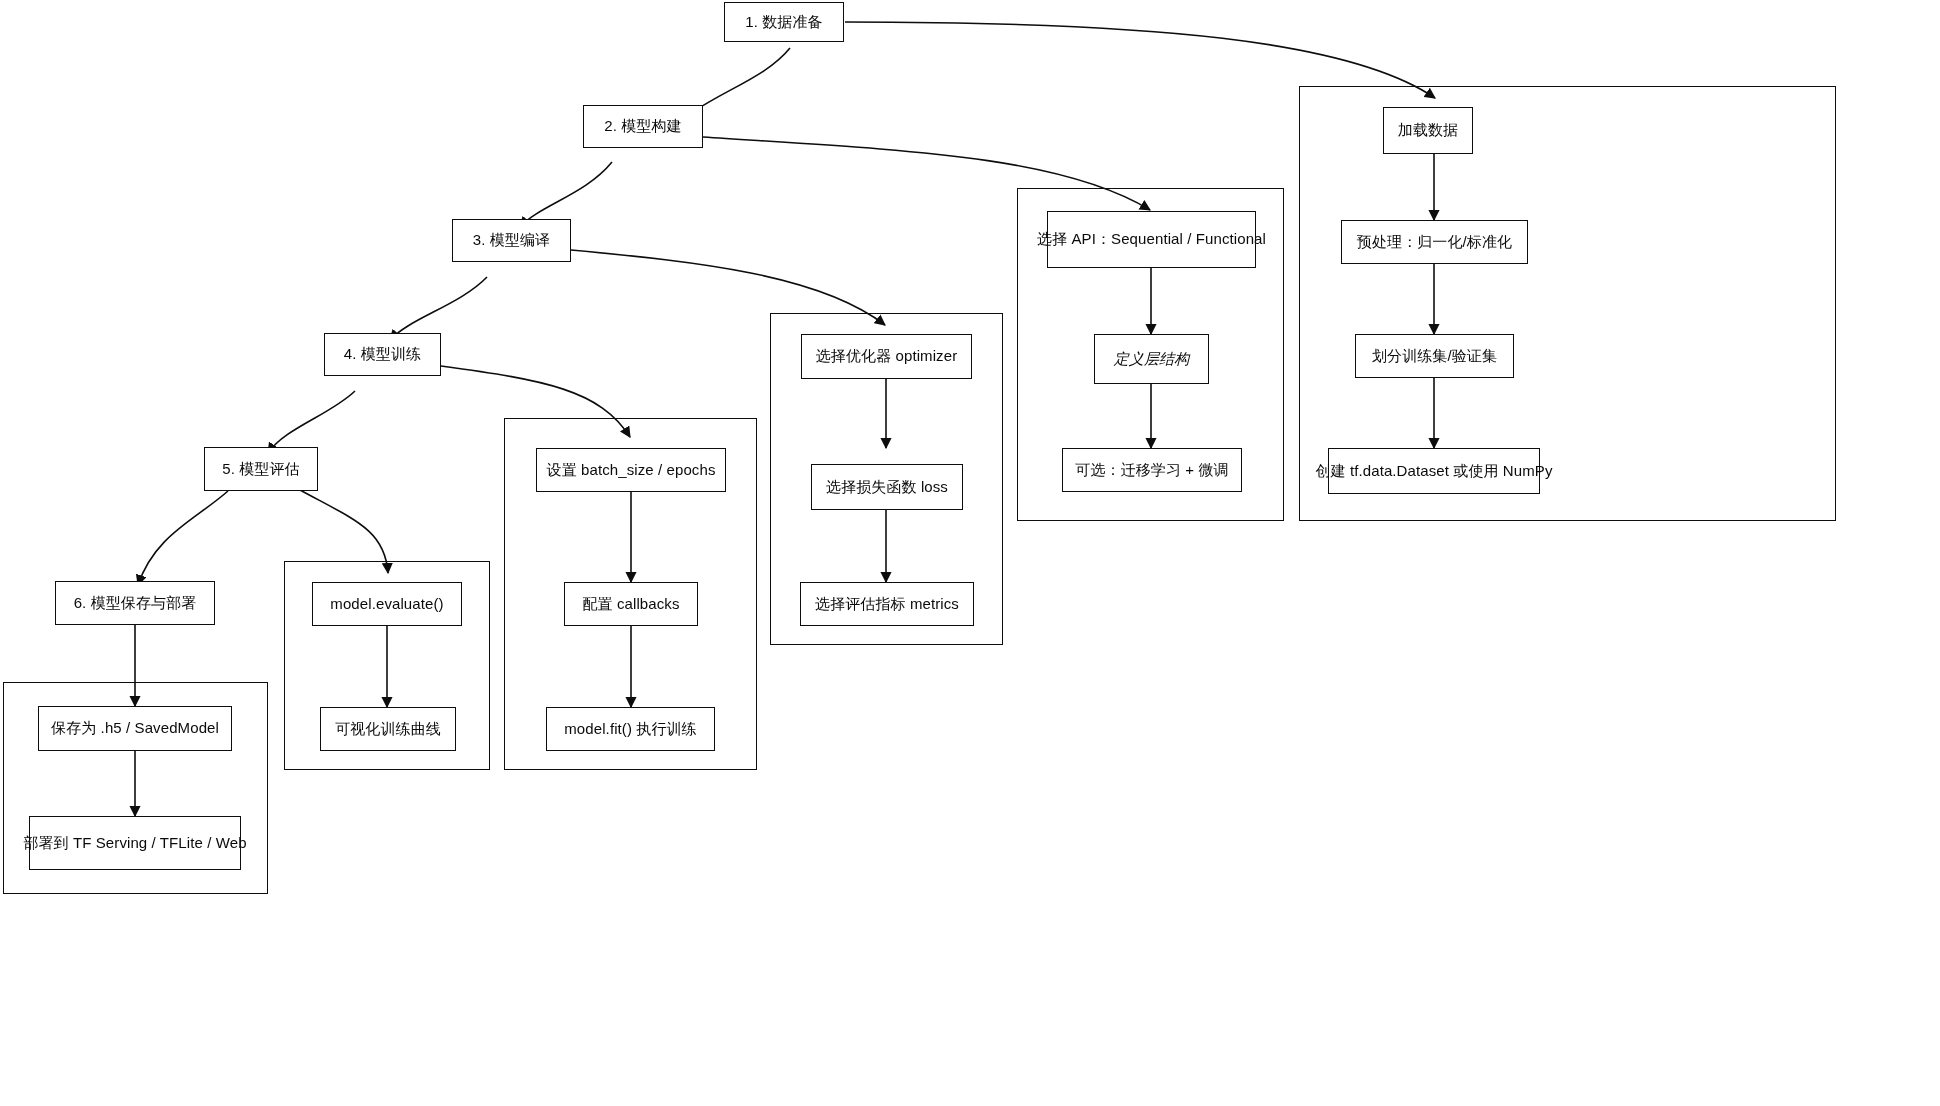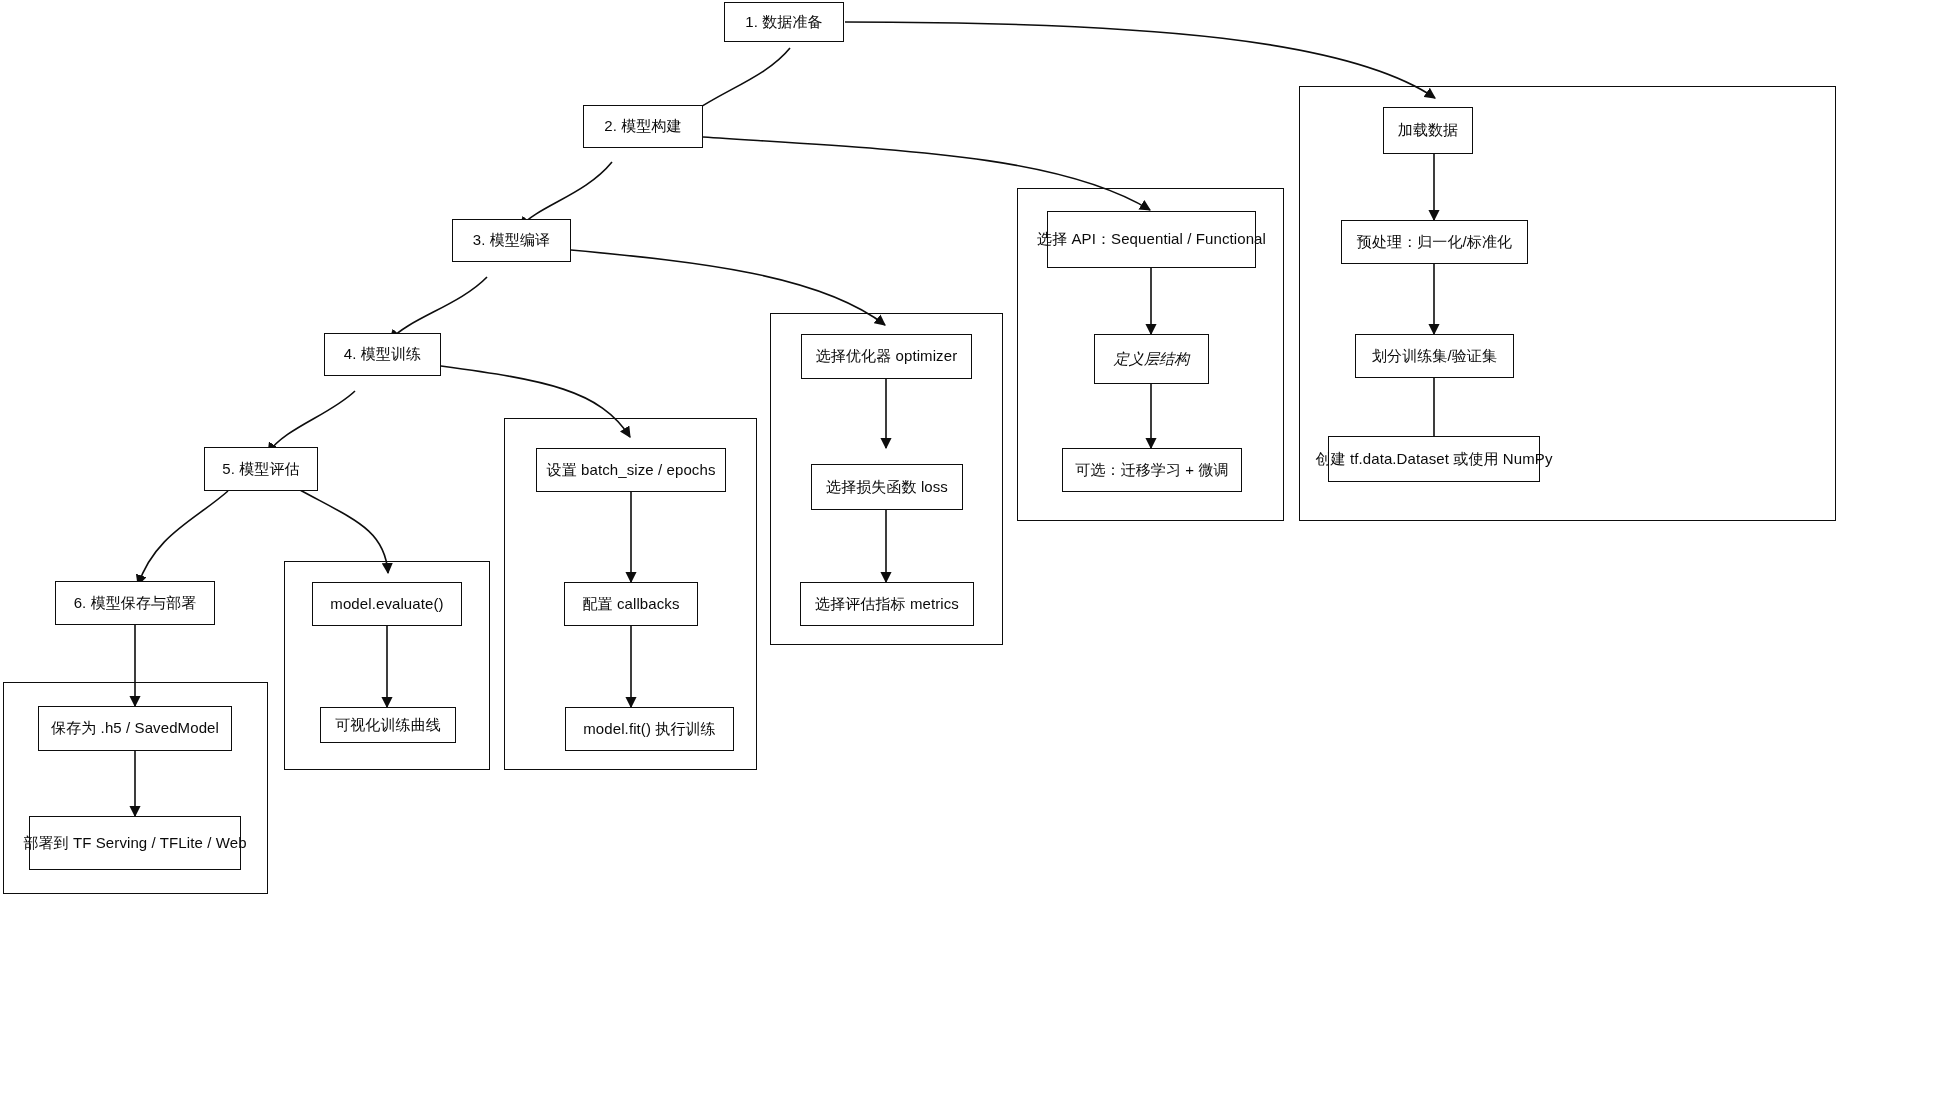--- a/index.html
+++ b/index.html
@@ -134,21 +134,21 @@
 
   <div class="node" style="left:1383px; top:107px; width:90px; height:47px;">
     <span class="node-label">加载数据</span>
   </div>
   <div class="node" style="left:1341px; top:220px; width:187px; height:44px;">
     <span class="node-label">预处理：归一化/标准化</span>
   </div>
   <div class="node" style="left:1355px; top:334px; width:159px; height:44px;">
     <span class="node-label">划分训练集/验证集</span>
   </div>
-  <div class="node" style="left:1328px; top:436px; width:212px; height:46px;">
+  <div class="node" style="left:1328px; top:448px; width:212px; height:46px;">
     <span class="node-label">创建 tf.data.Dataset 或使用 NumPy</span>
   </div>
 
   <div class="node" style="left:1047px; top:211px; width:209px; height:57px;">
     <span class="node-label">选择 API：Sequential / Functional</span>
   </div>
   <div class="node" style="left:1094px; top:334px; width:115px; height:50px;font-style:italic;">
     <span class="node-label">定义层结构</span>
   </div>
   <div class="node" style="left:1062px; top:448px; width:180px; height:44px;">
@@ -164,28 +164,28 @@
   <div class="node" style="left:800px; top:582px; width:174px; height:44px;">
     <span class="node-label">选择评估指标 metrics</span>
   </div>
 
   <div class="node" style="left:536px; top:448px; width:190px; height:44px;">
     <span class="node-label">设置 batch_size / epochs</span>
   </div>
   <div class="node" style="left:564px; top:582px; width:134px; height:44px;">
     <span class="node-label">配置 callbacks</span>
   </div>
-  <div class="node" style="left:565px; top:707px; width:169px; height:44px;">
+  <div class="node" style="left:546px; top:707px; width:169px; height:44px;">
     <span class="node-label">model.fit() 执行训练</span>
   </div>
 
   <div class="node" style="left:312px; top:582px; width:150px; height:44px;">
     <span class="node-label">model.evaluate()</span>
   </div>
-  <div class="node" style="left:320px; top:707px; width:136px; height:36px;align-items:center;">
+  <div class="node" style="left:320px; top:707px; width:136px; height:44px;align-items:center;">
     <span class="node-label">可视化训练曲线</span>
   </div>
 
   <div class="node" style="left:38px; top:706px; width:194px; height:45px;">
     <span class="node-label">保存为 .h5 / SavedModel</span>
   </div>
   <div class="node" style="left:29px; top:816px; width:212px; height:54px;">
     <span class="node-label">部署到 TF Serving / TFLite / Web</span>
   </div>
 

